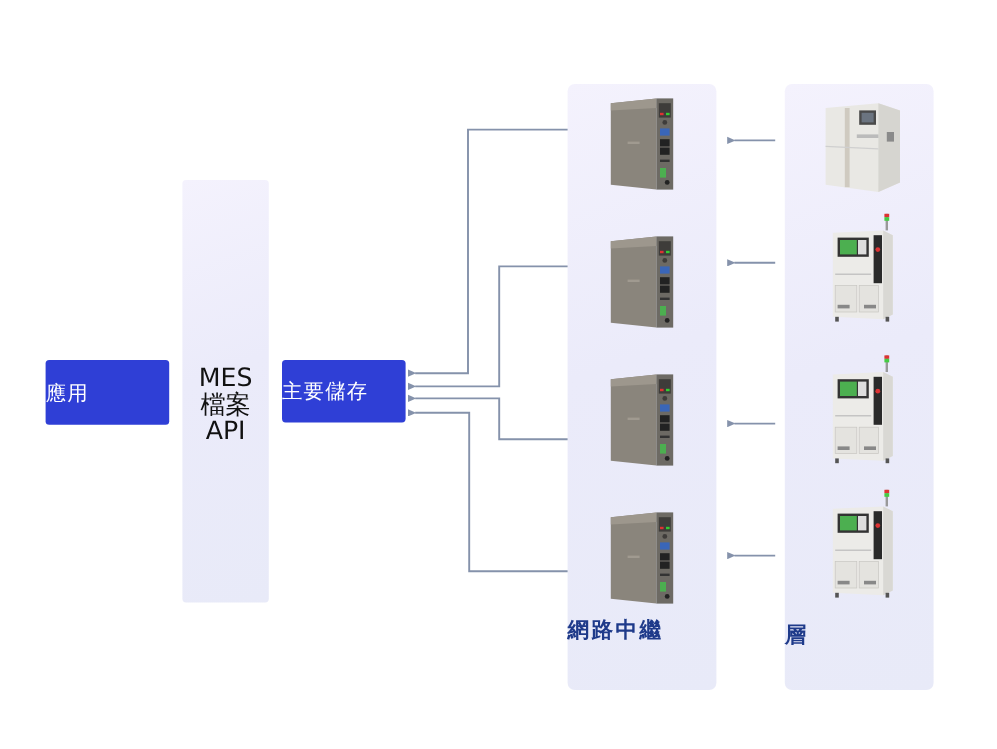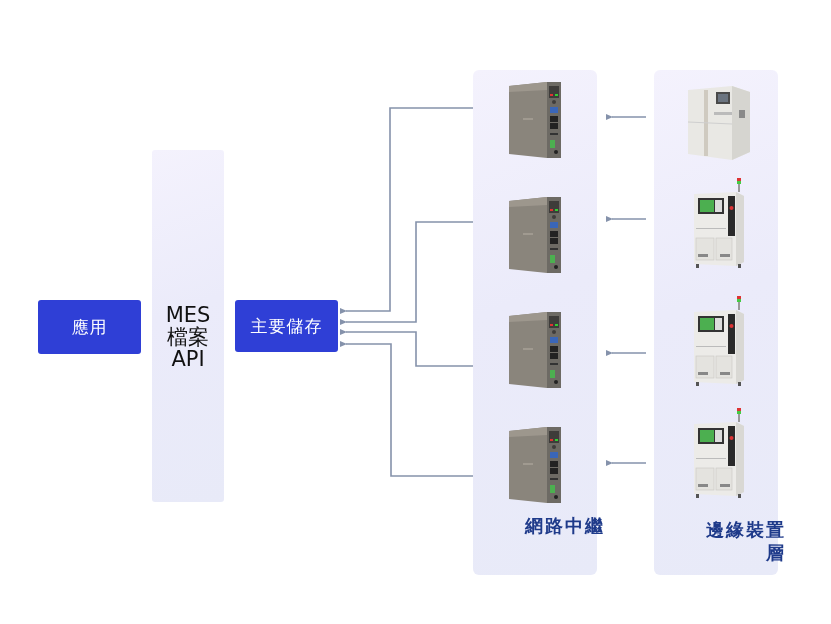--- a/index.html
+++ b/index.html
@@ -4,27 +4,27 @@
 <style>
   html, body { margin:0; padding:0; }
   body { width:831px; height:624px; background:#ffffff; position:relative; overflow:hidden;
          font-family:"DejaVu Sans","Liberation Sans",sans-serif; }
   .panel { position:absolute; border-radius:6px;
            background:linear-gradient(160deg,#f4f2fd 0%,#ebebfa 45%,#e8eaf8 100%); }
   #mes-panel { left:152px; top:150px; width:72px; height:352px; border-radius:3px; }
   #relay-panel { left:473px; top:70px; width:124px; height:505px; }
   #edge-panel { left:654px; top:70px; width:124px; height:505px; }
   .box { position:absolute; background:#2f3fd6; color:#fff; border-radius:3px;
-         display:flex; align-items:center; justify-content:center; font-size:17px; letter-spacing:1px; }
+         display:flex; align-items:center; font-size:17px; letter-spacing:1px; }
   #app-box { left:38px; top:300px; width:103px; height:54px; }
   #storage-box { left:235px; top:300px; width:103px; height:52px; }
   #mes-label { position:absolute; left:152px; top:293px; width:72px; text-align:center;
                font-size:21px; line-height:22px; color:#111;margin-top:11px; }
-  .layer-label { position:absolute; width:112px; text-align:right; color:#1e3a8a;
-                 font-weight:bold; font-size:18px; line-height:23px; letter-spacing:2px;margin-left:20px; }
+  .layer-label { position:absolute; width:112px; text-align:left; color:#1e3a8a;
+                 font-weight:bold; font-size:18px; line-height:23px; letter-spacing:2px; }
   #relay-label { left:473px; top:514px; }
   #edge-label { left:654px; top:518px; }
   svg#wires { position:absolute; left:0; top:0; }
   .device { position:absolute; }
 </style>
 </head>
 <body>
 
 <div class="panel" id="mes-panel"></div>
 <div class="panel" id="relay-panel"></div>
@@ -204,15 +204,14 @@
   <rect x="30" y="76" width="10" height="3" fill="#888"></rect>
   <rect x="6" y="86" width="3" height="4" fill="#555"></rect>
   <rect x="48" y="86" width="3" height="4" fill="#555"></rect>
 </svg></div>
   </div>
 
 <div class="layer-label" id="relay-label">
   <div>網路中繼</div>
 </div>
 <div class="layer-label" id="edge-label">
-  <div>邊緣裝置</div>
   <div>層</div>
 </div>
 
 </body></html>

